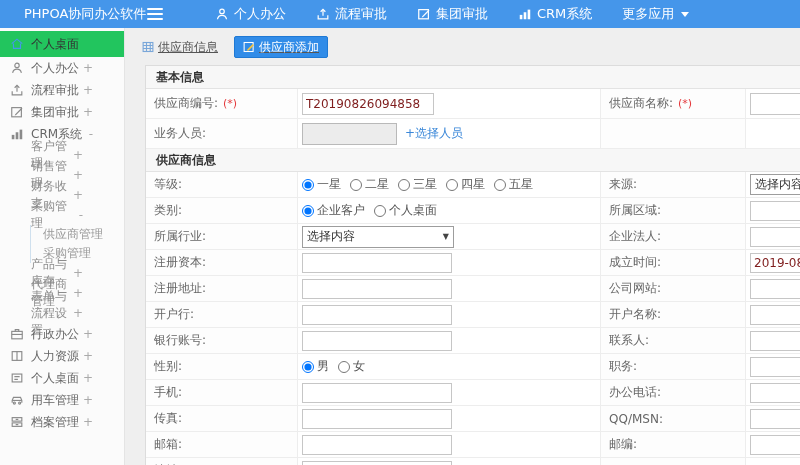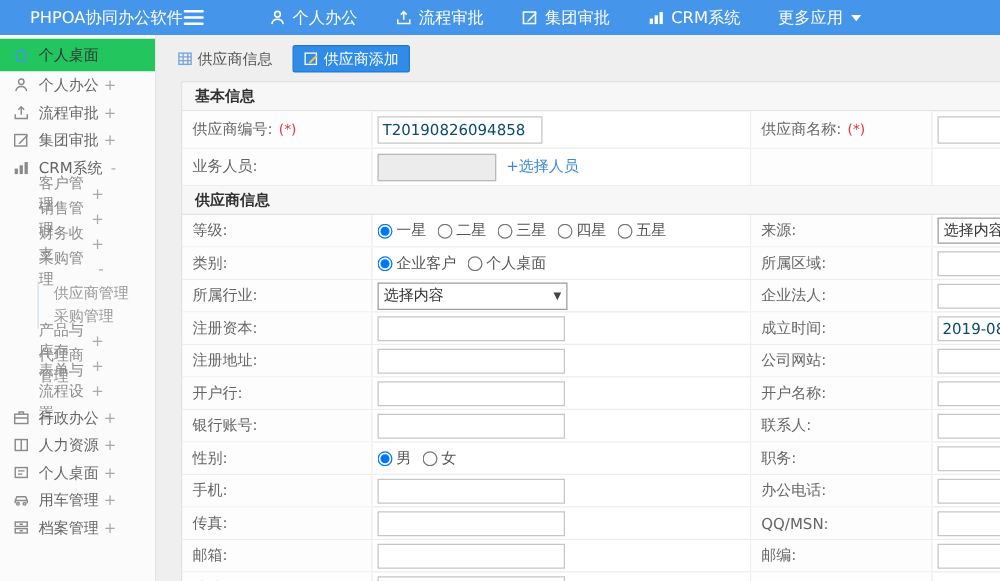--- a/index.html
+++ b/index.html
@@ -28,42 +28,42 @@
   .lv1 { height:22px; }
   .lv1.first { height:26px; }
   .lv2 { height:20px; padding-left:31px; color:#8c8c8c; }
   .lv3wrap { margin-left:30px; border-left:1px solid #cfe0ee; }
   .lv3 { height:19px; padding-left:12px; color:#999;text-align:right; }
   .exp { margin-left:auto; color:#aaa; font-size:12px; }
   .lv1 .exp { margin-right:31px; }
   .lv2 .exp { margin-right:41px; }
 
   
-  #main { position:absolute; top:28px; left:126px; right:0; bottom:0; background:#efefef; overflow:hidden; }
+  #main { position:absolute; top:28px; left:126px; right:0; bottom:0; background:#efefef; overflow:hidden;text-decoration:underline; }
   .tabs { display:flex; align-items:center; padding:8px 0 0 8px; gap:8px; }
   .tab { display:flex; align-items:center; gap:4px; height:22px; padding:0 8px; cursor:pointer; color:#555; }
   .tab.active { background:#318ce8; border:1px solid #1f79d4; border-radius:2px; color:#fff; }
   .tab svg { display:block; }
 
   .panel { position:absolute; top:37px; left:19px; width:762px; background:#fff; border:1px solid #dcdcdc; }
   .sec { height:23px; line-height:23px; background:#f7f7f7; border-bottom:1px solid #e3e3e3;
     padding-left:10px; font-weight:bold; color:#333; }
   .frow { display:flex; border-bottom:1px solid #ededed; }
   .frow.basic { height:30px; }
   .frow.sup { height:26px; }
   .cell { display:flex; align-items:center; border-right:1px solid #ededed; height:100%; }
   .c1 { width:152px; padding-left:8px; background:#fdfdfd; }
   .c2 { width:303px; padding-left:4px; }
   .c3 { width:145px; padding-left:8px; background:#fdfdfd; }
   .c4 { flex:1; padding-left:4px; border-right:none; }
   .flabel { color:#666; white-space:nowrap; }
   .req { color:#e4393c; font-style:normal; margin-left:5px; font-size:11px; }
 
   .inp { height:20px; width:150px; border:1px solid #c6c6c6; background:#fff; padding:0 3px;
-    font-size:12px; color:#0c4a6e; font-family:inherit; }
+    font-size:12px; color:#7f1d1d; font-family:inherit; }
   .inp.tall { height:22px; width:132px; }
   .inp.dis { width:95px; height:22px; background:#ececec; border:1px solid #b9b9b9; }
   .link { color:#3a87d8; margin-left:8px; cursor:pointer; white-space:nowrap; }
   .sel { width:152px; height:22px; border:1px solid #9d9d9d; background:#fff; display:flex;
     align-items:center; justify-content:space-between; padding:0 4px; color:#333; cursor:pointer; }
   .sel .sarrow { font-size:8px; color:#444; }
   .sel.short { height:21px; }
   .rgroup { display:flex; align-items:flex-end; gap:2px; color:#555; flex-wrap:nowrap; white-space:nowrap; }
   .rgroup label { margin-right:7px; display:flex; align-items:center; cursor:pointer; }
   .rgroup input[type=radio] { width:12px; height:12px; margin-right:3px; cursor:pointer; }

